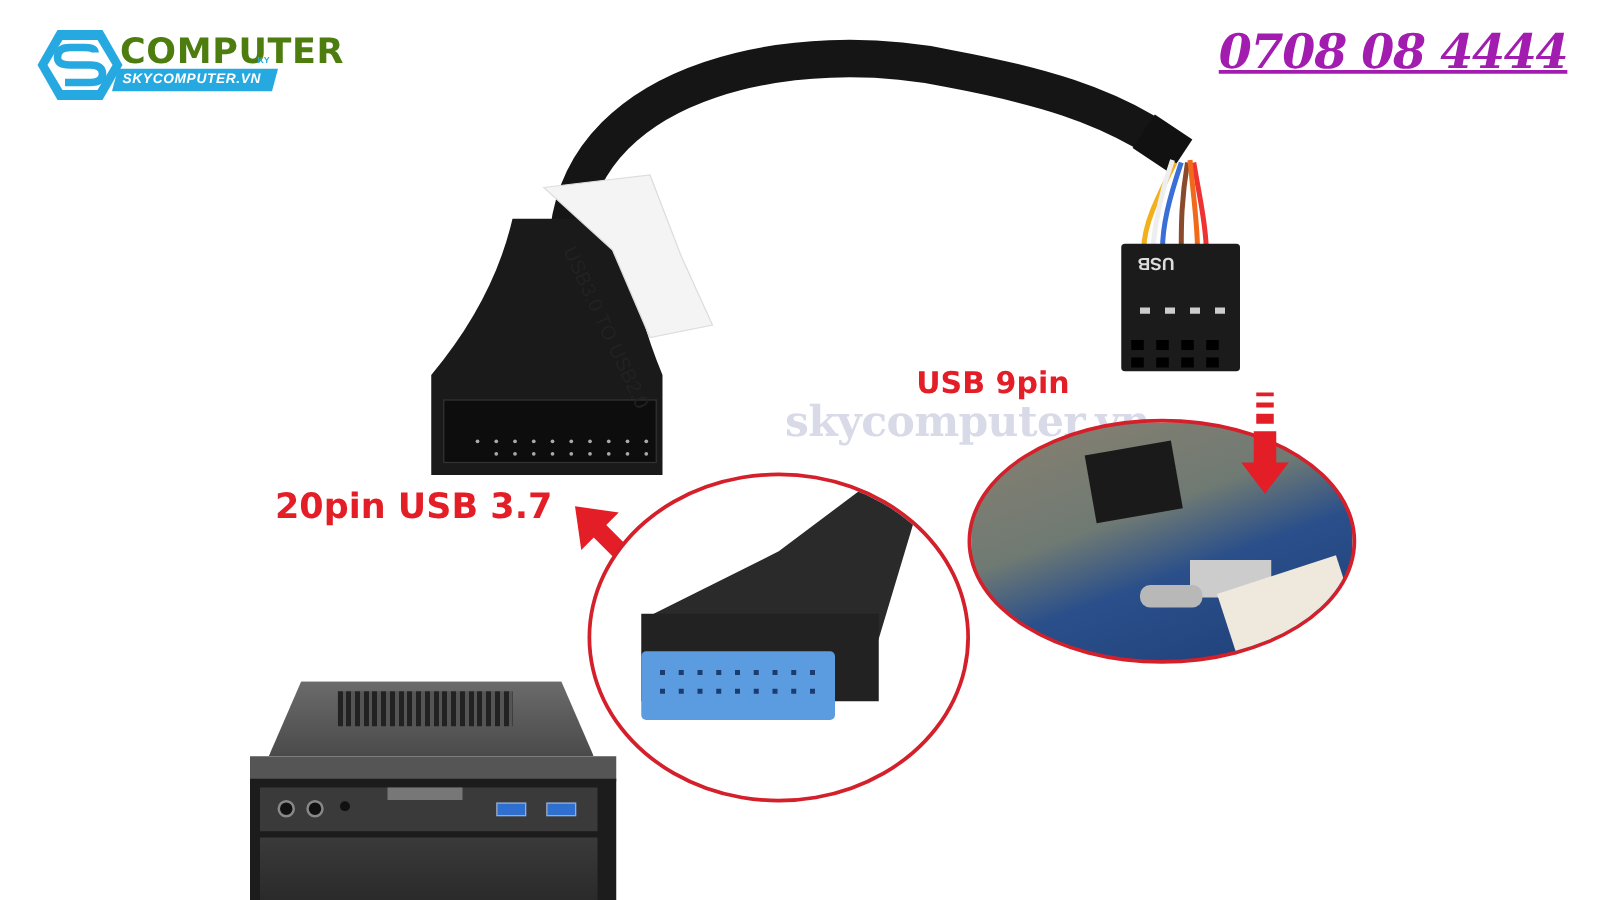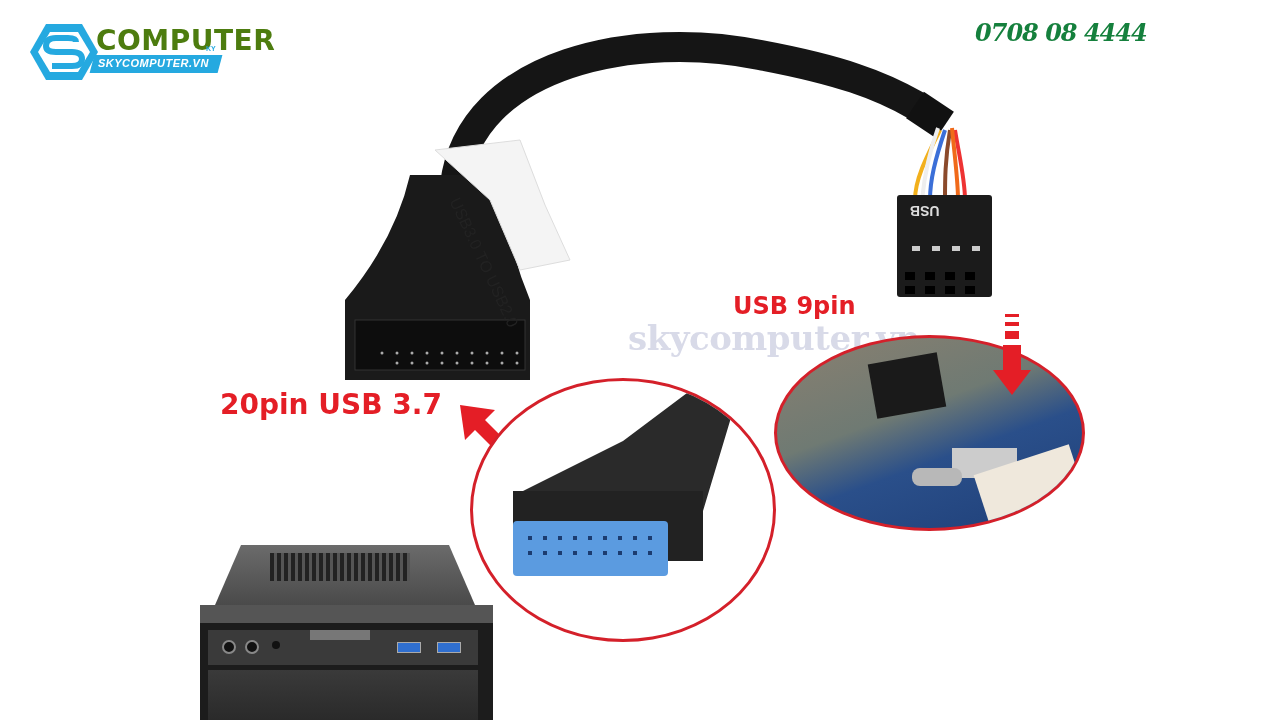--- a/index.html
+++ b/index.html
@@ -4,21 +4,21 @@
 <style>
   html, body { margin:0; padding:0; }
   body { width:1280px; height:720px; background:#ffffff; position:relative; overflow:hidden; font-family:"Liberation Sans", sans-serif; }
   .abs { position:absolute; }
   
   .logo { left:28px; top:22px; width:200px; height:60px; }
   .logo-text { left:96px; top:24px; color:#4d7c0f; font-weight:bold; font-size:28px; letter-spacing:0.5px; font-family:"DejaVu Sans", sans-serif; }
   .logo-ky { left:206px; top:45px; color:#25a9e0; font-size:7px; font-weight:bold; }
   .logo-bar { left:92px; top:55px; width:128px; height:18px; background:#25a9e0; transform:skewX(-15deg); }
   .logo-url { left:98px; top:57px; color:#fff; font-size:11px; font-style:italic; font-weight:bold; letter-spacing:0.5px; }
-  .phone { left:975px; top:18px; color:#15803d; font-size:24px; font-weight:bold; font-style:italic; font-family:"DejaVu Serif", serif; letter-spacing:-1px; }
+  .phone { left:975px; top:18px; color:#a21caf; font-size:38px; font-weight:bold; font-style:italic; font-family:"DejaVu Serif", serif; letter-spacing:-1px;text-decoration:underline; }
   .label-red { color:#e41e26; font-weight:bold; font-family:"DejaVu Sans", sans-serif; }
   .lbl-9pin { left:733px; top:292px; font-size:24px; }
   .lbl-20pin { left:220px; top:388px; font-size:28px; }
   .watermark { left:628px; top:318px; font-size:34px; color:#d4d6e6; font-weight:bold; font-family:"DejaVu Serif", serif; letter-spacing:-0.5px; opacity:0.9; }
   .label-tape { font-family:"Liberation Sans", sans-serif; font-size:16px; color:#222; }
 </style>
 </head>
 <body>
 
 <div class="abs logo">

